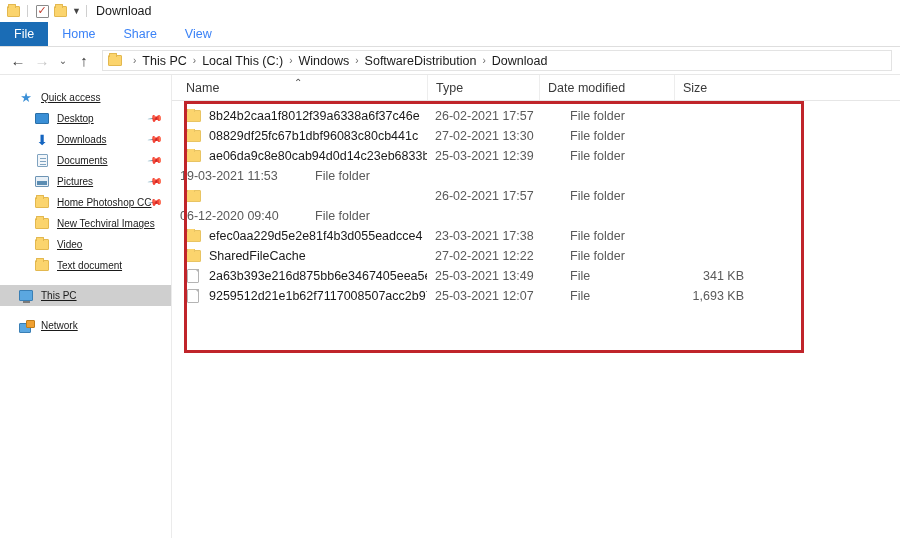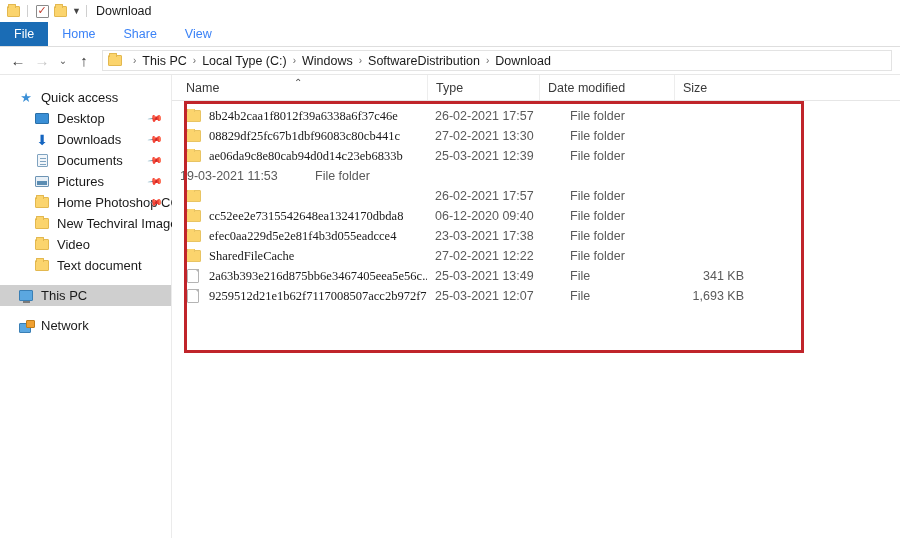--- a/index.html
+++ b/index.html
@@ -102,21 +102,21 @@
     width: 172px; background: #ffffff;
     border-right: 1px solid #ebebeb;
     padding-top: 12px;
   }
   .nav-item {
     height: 21px; display: flex; align-items: center;
     padding-left: 18px; position: relative; cursor: default;
   }
   .nav-item.indent { padding-left: 34px; }
   .nav-item.selected { background: #cfcfcf; }
-  .nav-label { font-size: 13px; color: #1a1a1a; margin-left: 7px; white-space: nowrap; }
+  .nav-label { font-size: 10px; color: #1a1a1a; margin-left: 7px; white-space: nowrap; text-decoration: underline; }
   .pin {
     position: absolute; right: 10px; font-size: 10px; color: #8a8a8a;
     transform: rotate(40deg);
   }
   .nav-gap { height: 9px; }
 
   .ic { width: 16px; height: 14px; display: flex; align-items: center; justify-content: center; flex: 0 0 16px; }
   .ic-star { color: #3a8fd6; font-size: 13px; line-height: 1; }
   .ic-desktop {
     width: 14px; height: 11px; background: #3a8fd6;
@@ -197,21 +197,21 @@
   .row {
     height: 20px; display: flex; align-items: center; cursor: default;
   }
   .cell-name {
     width: 255px; display: flex; align-items: center; padding-left: 14px;
     overflow: hidden; white-space: nowrap;
   }
   .cell-date { width: 135px; padding-left: 8px; }
   .cell-type { width: 112px; padding-left: 8px; }
   .cell-size { width: 78px; padding-right: 8px; text-align: right; }
-  .cell-text { font-size: 12.5px; color: #1a1a1a; font-family: Liberation Serif, serif; }
+  .cell-text { font-size: 12.5px; color: #1a1a1a; }
   .cell-meta { font-size: 12.5px; color: #5a5a5a; }
   .row-folder {
     width: 15px; height: 12px; background: #fbd46d; border: 1px solid #e8c463;
     border-radius: 1px; position: relative; margin-right: 8px; flex: 0 0 15px;
   }
   .row-folder::before {
     content: ""; position: absolute; top: -3px; left: 0;
     width: 6px; height: 3px; background: #fbd46d;
     border: 1px solid #e8c463; border-bottom: none; border-radius: 1px 1px 0 0;
   }
@@ -261,21 +261,21 @@
 <div class="addressbar">
   <div class="navbtn">←</div>
   <div class="navbtn disabled">→</div>
   <div class="navbtn small">⌄</div>
   <div class="navbtn">↑</div>
   <div class="crumbbar">
     <span class="crumb-folder"></span>
     <span class="crumb-sep">›</span>
     <span class="crumb">This PC</span>
     <span class="crumb-sep">›</span>
-    <span class="crumb">Local Type (C:)</span>
+    <span class="crumb">Local This (C:)</span>
     <span class="crumb-sep">›</span>
     <span class="crumb">Windows</span>
     <span class="crumb-sep">›</span>
     <span class="crumb">SoftwareDistribution</span>
     <span class="crumb-sep">›</span>
     <span class="crumb">Download</span>
   </div>
 </div>
 
 <div class="main">
@@ -402,24 +402,20 @@
         </div>
         <div class="row">
           <div class="cell-name">
             <span class="row-folder"></span>
           </div>
           <div class="cell-date cell-meta">26-02-2021 17:57</div>
           <div class="cell-type cell-meta">File folder</div>
           <div class="cell-size cell-meta"></div>
         </div>
         <div class="row">
-          <div class="cell-name">
-            <span class="row-folder"></span>
-            <span class="cell-text">cc52ee2e7315542648ea1324170dbda8</span>
-          </div>
           <div class="cell-date cell-meta">06-12-2020 09:40</div>
           <div class="cell-type cell-meta">File folder</div>
           <div class="cell-size cell-meta"></div>
         </div>
         <div class="row">
           <div class="cell-name">
             <span class="row-folder"></span>
             <span class="cell-text">efec0aa229d5e2e81f4b3d055eadcce4</span>
           </div>
           <div class="cell-date cell-meta">23-03-2021 17:38</div>

